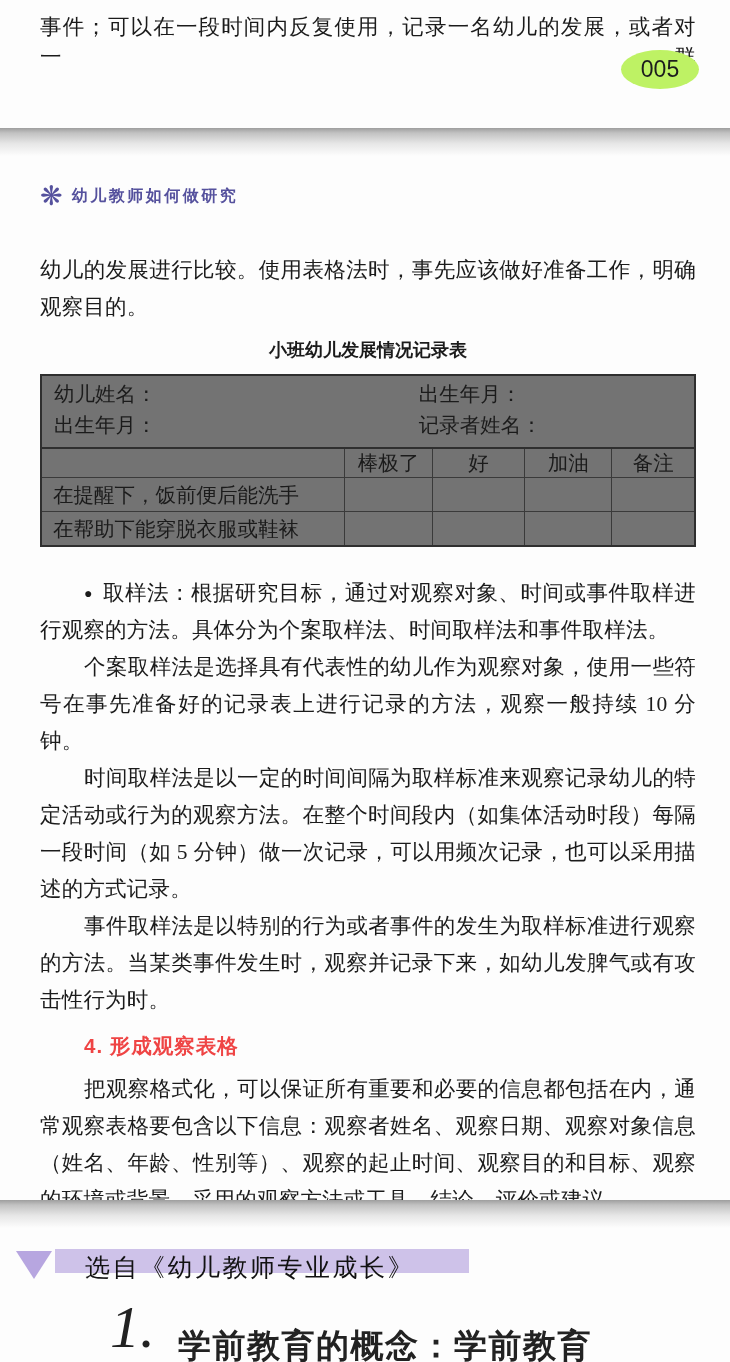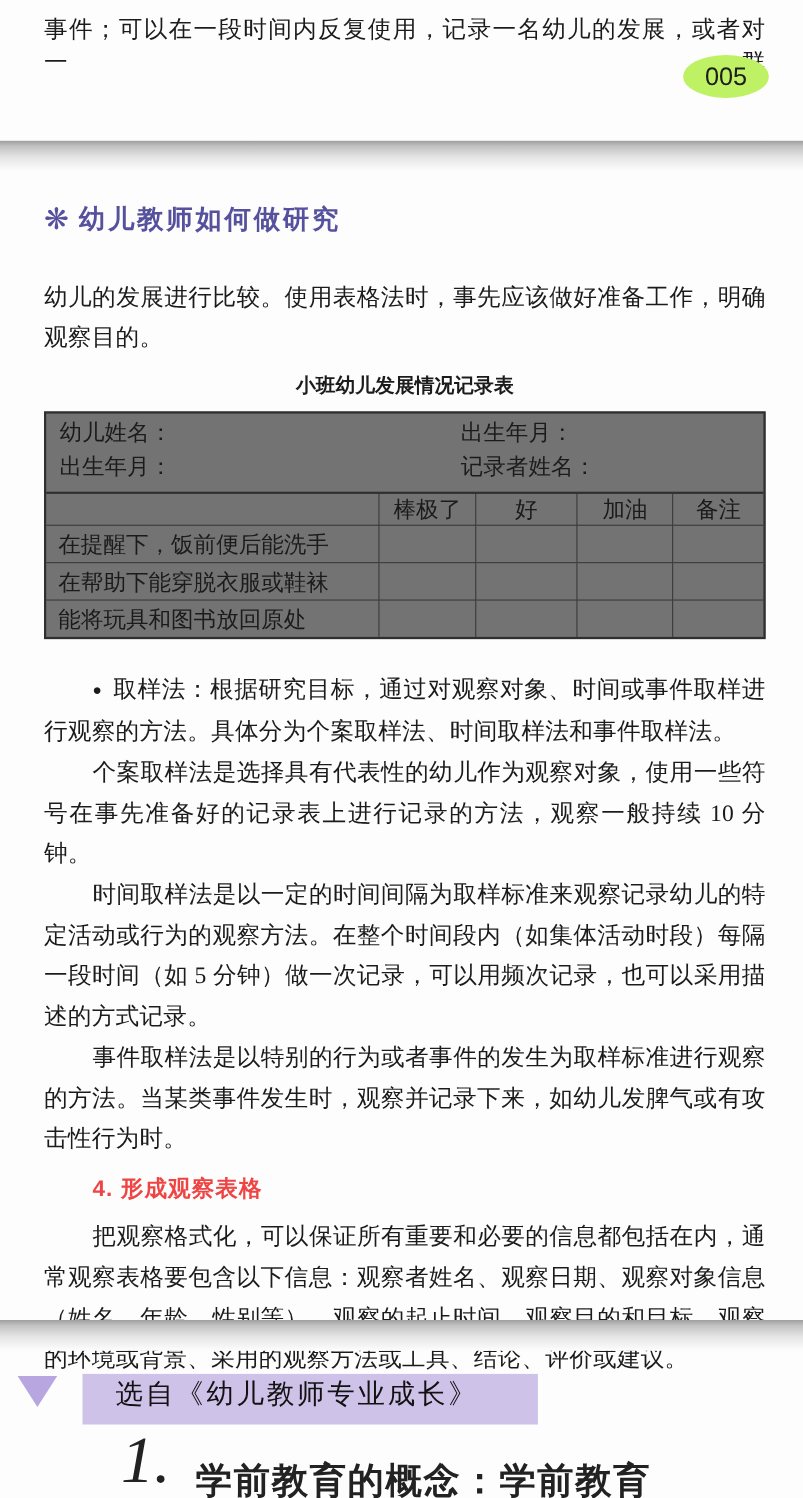--- a/index.html
+++ b/index.html
@@ -32,21 +32,21 @@
   #seam-2 { top:1200px; }
 
   
   .running-header {
     position:absolute; top:183px; left:40px;
     display:flex; align-items:center; gap:9px; color:#55519d;
   }
   .flower { font-size:27px; line-height:1; }
   .logo-title {
     font-family:"Liberation Sans","DejaVu Sans",sans-serif;
-    font-weight:bold; font-size:24px; letter-spacing:2.5px;
+    font-weight:bold; font-size:16px; letter-spacing:2.5px;
   }
 
   
   .content { position:absolute; top:252px; left:40px; width:656px; }
   p.body-par {
     margin:0; font-size:21.5px; line-height:37px;
     text-align:justify; letter-spacing:0.2px;
   }
   .indent { text-indent:2.05em; }
   .bullet-dot { font-size:14px; vertical-align:2px; margin-right:10px; }
@@ -75,24 +75,24 @@
     letter-spacing:1px; line-height:30px;
   }
 
   
   .source-triangle {
     position:absolute; top:1251px; left:16px; width:0; height:0;
     border-left:18px solid transparent; border-right:18px solid transparent;
     border-top:28px solid #b7a6e0;
   }
   .source-bar {
-    position:absolute; top:1249px; left:55px; width:414px; height:46px;
+    position:absolute; top:1249px; left:55px; width:414px; height:24px;
     box-sizing:border-box; background:#cec2e9;
     line-height:38px; padding-left:30px;
-    font-size:25px; letter-spacing:2.5px; color:#121212;margin-left:20px;
+    font-size:25px; letter-spacing:2.5px; color:#121212;
   }
   .chapter-number {
     position:absolute; top:1292px; left:110px;
     font-size:60px; font-style:italic; line-height:70px; color:#222;
   }
   .chapter-title {
     position:absolute; top:1324px; left:178px;
     font-size:33px; font-weight:bold; letter-spacing:1.5px; color:#222;
     white-space:nowrap;
   }
@@ -152,27 +152,20 @@
           <td></td>
           <td></td>
         </tr>
         <tr>
           <td class="task">在帮助下能穿脱衣服或鞋袜</td>
           <td></td>
           <td></td>
           <td></td>
           <td></td>
         </tr>
-        <tr>
-          <td class="task">能将玩具和图书放回原处</td>
-          <td></td>
-          <td></td>
-          <td></td>
-          <td></td>
-        </tr>
       </tbody>
         </table>
     </div>
 
     <p class="body-par indent" style="margin-top:28px;">
       <span class="bullet-dot">●</span><span>取样法：根据研究目标，通过对观察对象、时间或事件取样进行观察的方法。具体分为个案取样法、时间取样法和事件取样法。</span>
     </p>
 
     <p class="body-par indent">个案取样法是选择具有代表性的幼儿作为观察对象，使用一些符号在事先准备好的记录表上进行记录的方法，观察一般持续 10 分钟。</p>
     <p class="body-par indent">时间取样法是以一定的时间间隔为取样标准来观察记录幼儿的特定活动或行为的观察方法。在整个时间段内（如集体活动时段）每隔一段时间（如 5 分钟）做一次记录，可以用频次记录，也可以采用描述的方式记录。</p>

